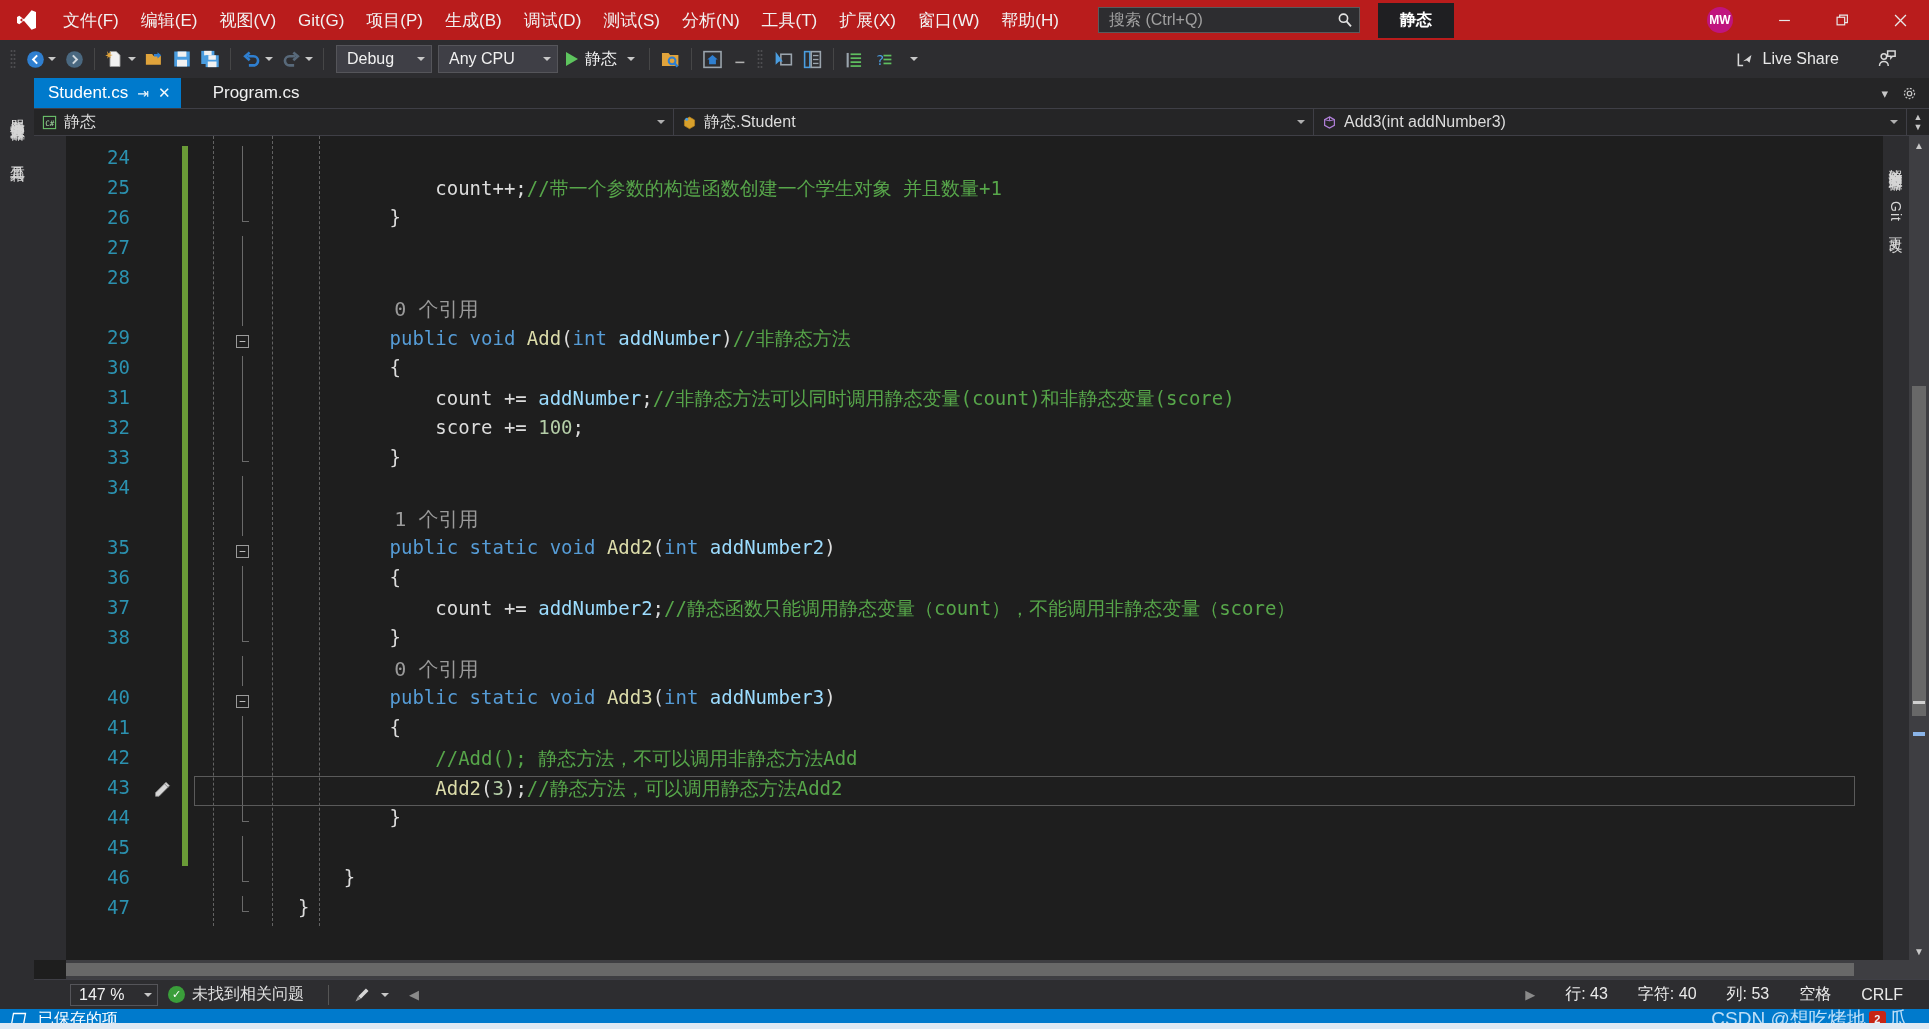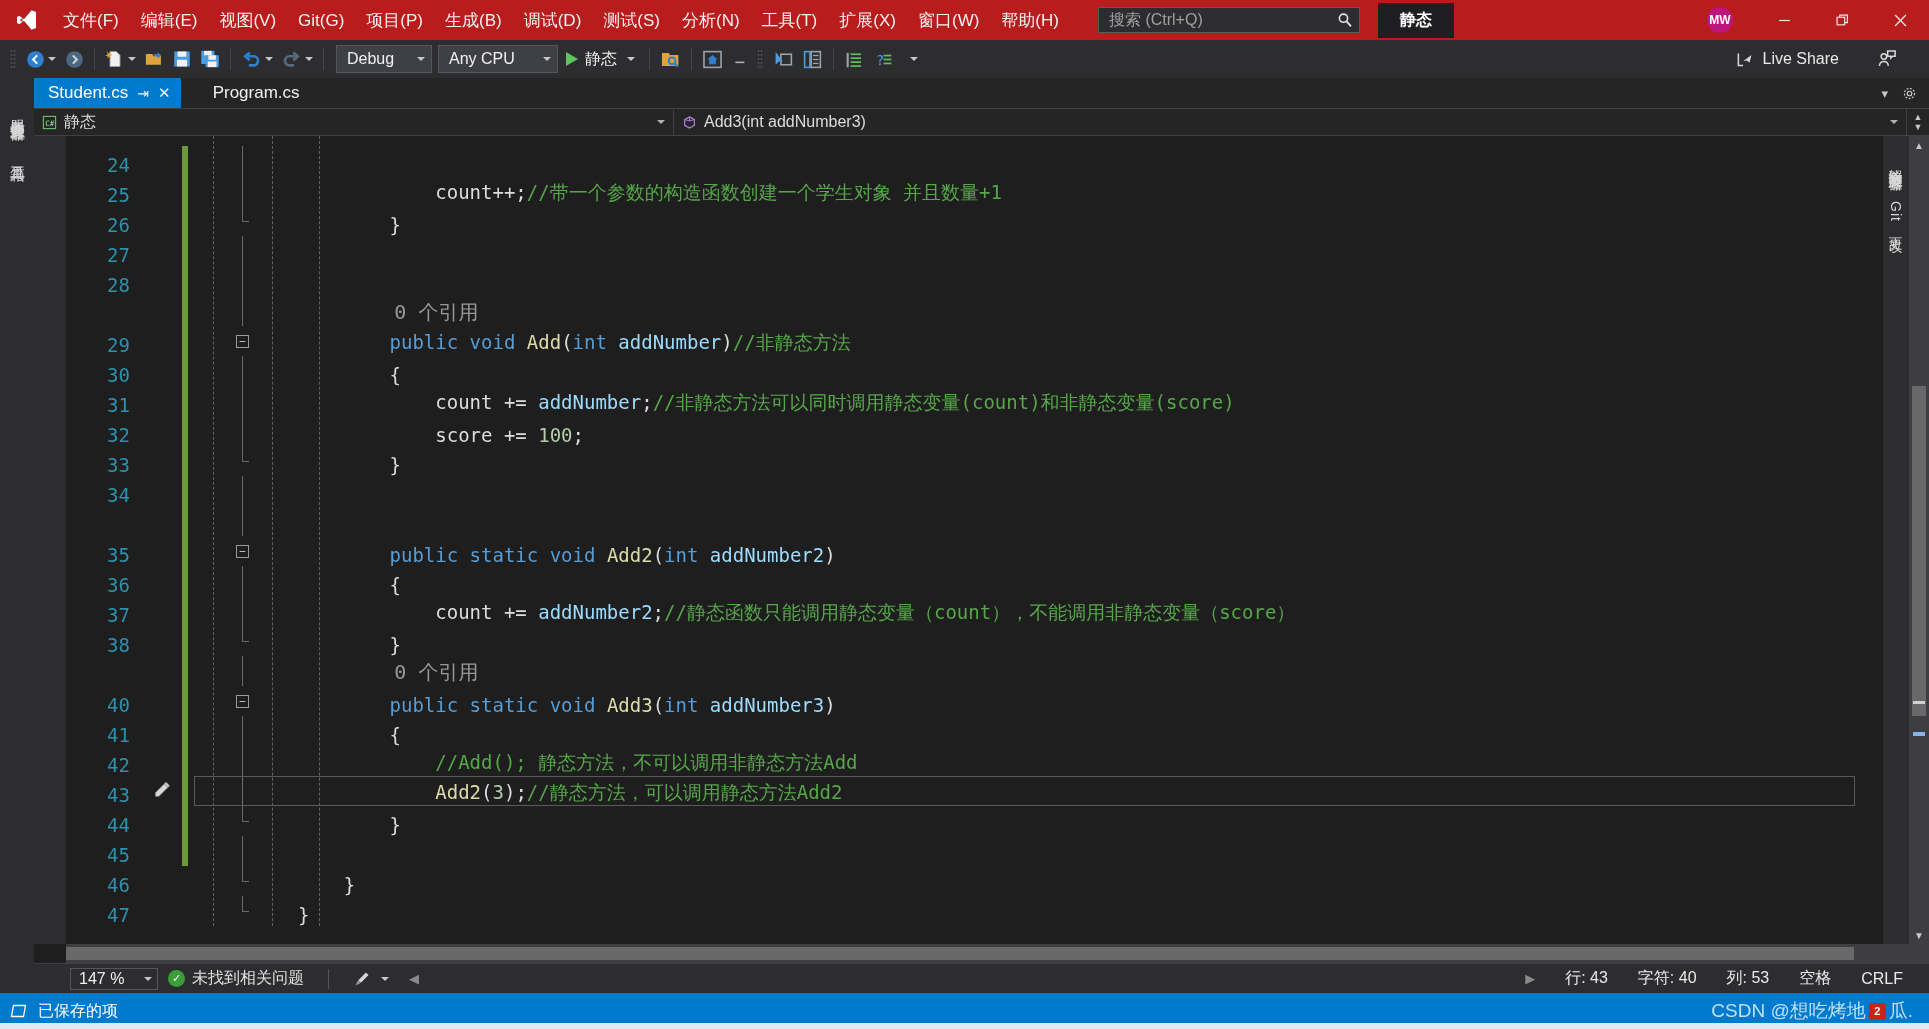--- a/index.html
+++ b/index.html
@@ -194,21 +194,21 @@
   }
   .gutter-bp { width: 32px; flex: none; background: #2d2d30; }
   .codepane {
     flex: 1; position: relative; overflow: hidden;
     background: #1e1e1e;
     font-family: "DejaVu Sans Mono", "Liberation Mono", monospace;
     font-size: 19px;
   }
   .codescroll { position: relative; padding-top: 10px; }
   .line {
-    height: 30px; display: flex; align-items: flex-end;
+    height: 30px; display: flex; align-items: flex-start;
     position: relative; white-space: pre; gap: 40px;
   }
   .line.current::after {
     content: ""; position: absolute; left: 128px; right: 28px; top: 0; bottom: 0;
     border: 1px solid #5a5a5a; pointer-events: none;
   }
   .lnum {
     width: 76px; flex: none; text-align: right; padding-right: 12px;
     color: #2b91af; font-size: 19px;
   }
@@ -297,21 +297,21 @@
     width: 17px; height: 17px; border-radius: 50%;
     background: #3a9e3a; color: #fff; font-size: 11px;
     display: flex; align-items: center; justify-content: center;
   }
   .es-right {
     margin-left: auto; display: flex; align-items: center;
     gap: 30px; padding-right: 26px; font-size: 16px; color: #eaeaea;
   }
 
   .statusbar {
-    height: 36px; flex: none; background: #007acc;
+    height: 20px; flex: none; background: #007acc;
     display: flex; align-items: center;
     color: #ffffff; font-size: 16px; padding-left: 10px;
     position: relative;
   }
   .sb-icon { width: 18px; height: 16px; margin-right: 10px; }
   .watermark {
     position: absolute; right: 16px; top: 50%; transform: translateY(-50%);
     color: #cfe8fb; font-size: 19px; opacity: .92;
     display: flex; align-items: center; gap: 2px;
   }
@@ -602,20 +602,28 @@
 
       <div class="navbar">
         <div class="navsel nav-a">
           <svg class="nav-icon" viewBox="0 0 16 16">
             <rect x="1.5" y="1.5" width="13" height="13" fill="none" stroke="#6abf69" stroke-width="1.2"></rect>
             <text x="3.4" y="11.2" font-size="8" fill="#a6e0a6" font-family="monospace">C#</text>
           </svg>
           <span>静态</span>
           <span class="ncaret"></span>
         </div>
+        <div class="navsel nav-b">
+          <svg class="nav-icon" viewBox="0 0 16 16">
+            <path d="M8 2.2 13.4 5.3v6.2L8 14.6 2.6 11.5V5.3z" fill="#d8a02b" stroke="#b5821d" stroke-width=".8"></path>
+            <circle cx="5" cy="4.5" r="1.6" fill="#4a9de0"></circle>
+          </svg>
+          <span>静态.Student</span>
+          <span class="ncaret"></span>
+        </div>
         <div class="navsel nav-c">
           <svg class="nav-icon" viewBox="0 0 16 16">
             <path d="M8 2 13.2 5v6L8 14 2.8 11V5z" fill="none" stroke="#b07fd8" stroke-width="1.3"></path>
             <path d="M8 2v4.2M8 6.2 2.8 5M8 6.2 13.2 5" stroke="#b07fd8" stroke-width="1"></path>
           </svg>
           <span>Add3(int addNumber3)</span>
           <span class="ncaret"></span>
         </div>
         <div class="nav-updown">
           <span style="font-size:9px;line-height:7px">▲</span>
@@ -637,21 +645,21 @@
               <div class="line"><div class="lnum">26</div><div class="changebar saved"></div><div class="glyphcol"><span class="foldend"></span></div><div class="codetext"><span class="p">        }</span></div></div>
               <div class="line"><div class="lnum">27</div><div class="changebar saved"></div><div class="glyphcol"><span class="foldline"></span></div><div class="codetext"><span class="p"></span></div></div>
               <div class="line"><div class="lnum">28</div><div class="changebar saved"></div><div class="glyphcol"><span class="foldline"></span></div><div class="codetext"><span class="p"></span></div></div>
               <div class="line"><div class="lnum"></div><div class="changebar saved"></div><div class="glyphcol"><span class="foldline"></span></div><div class="codetext"><span class="ref">        0 个引用</span></div></div>
               <div class="line"><div class="lnum">29</div><div class="changebar saved"></div><div class="glyphcol"><span class="fold">−</span></div><div class="codetext"><span class="k">        public </span><span class="k">void </span><span class="m">Add</span><span class="p">(</span><span class="k">int </span><span class="v">addNumber</span><span class="p">)</span><span class="c">//非静态方法</span></div></div>
               <div class="line"><div class="lnum">30</div><div class="changebar saved"></div><div class="glyphcol"><span class="foldline"></span></div><div class="codetext"><span class="p">        {</span></div></div>
               <div class="line"><div class="lnum">31</div><div class="changebar saved"></div><div class="glyphcol"><span class="foldline"></span></div><div class="codetext"><span class="p">            count += </span><span class="v">addNumber</span><span class="p">;</span><span class="c">//非静态方法可以同时调用静态变量(count)和非静态变量(score)</span></div></div>
               <div class="line"><div class="lnum">32</div><div class="changebar saved"></div><div class="glyphcol"><span class="foldline"></span></div><div class="codetext"><span class="p">            score += </span><span class="n">100</span><span class="p">;</span></div></div>
               <div class="line"><div class="lnum">33</div><div class="changebar saved"></div><div class="glyphcol"><span class="foldend"></span></div><div class="codetext"><span class="p">        }</span></div></div>
               <div class="line"><div class="lnum">34</div><div class="changebar saved"></div><div class="glyphcol"><span class="foldline"></span></div><div class="codetext"><span class="p"></span></div></div>
-              <div class="line"><div class="lnum"></div><div class="changebar saved"></div><div class="glyphcol"><span class="foldline"></span></div></div>
+              <div class="line"><div class="lnum"></div><div class="changebar saved"></div><div class="glyphcol"><span class="foldline"></span></div><div class="codetext"><span class="ref">        1 个引用</span></div></div>
               <div class="line"><div class="lnum">35</div><div class="changebar saved"></div><div class="glyphcol"><span class="fold">−</span></div><div class="codetext"><span class="k">        public </span><span class="k">static </span><span class="k">void </span><span class="m">Add2</span><span class="p">(</span><span class="k">int </span><span class="v">addNumber2</span><span class="p">)</span></div></div>
               <div class="line"><div class="lnum">36</div><div class="changebar saved"></div><div class="glyphcol"><span class="foldline"></span></div><div class="codetext"><span class="p">        {</span></div></div>
               <div class="line"><div class="lnum">37</div><div class="changebar saved"></div><div class="glyphcol"><span class="foldline"></span></div><div class="codetext"><span class="p">            count += </span><span class="v">addNumber2</span><span class="p">;</span><span class="c">//静态函数只能调用静态变量（count），不能调用非静态变量（score）</span></div></div>
               <div class="line"><div class="lnum">38</div><div class="changebar saved"></div><div class="glyphcol"><span class="foldend"></span></div><div class="codetext"><span class="p">        }</span></div></div>
               <div class="line"><div class="lnum"></div><div class="changebar saved"></div><div class="glyphcol"><span class="foldline"></span></div><div class="codetext"><span class="ref">        0 个引用</span></div></div>
               <div class="line"><div class="lnum">40</div><div class="changebar saved"></div><div class="glyphcol"><span class="fold">−</span></div><div class="codetext"><span class="k">        public </span><span class="k">static </span><span class="k">void </span><span class="m">Add3</span><span class="p">(</span><span class="k">int </span><span class="v">addNumber3</span><span class="p">)</span></div></div>
               <div class="line"><div class="lnum">41</div><div class="changebar saved"></div><div class="glyphcol"><span class="foldline"></span></div><div class="codetext"><span class="p">        {</span></div></div>
               <div class="line"><div class="lnum">42</div><div class="changebar saved"></div><div class="glyphcol"><span class="foldline"></span></div><div class="codetext"><span class="c">            //Add(); 静态方法，不可以调用非静态方法Add</span></div></div>
               <div class="line current"><div class="lnum">43</div><div class="changebar saved"></div><div class="glyphcol"><span class="foldline"></span></div><div class="codetext"><span class="p">            </span><span class="m">Add2</span><span class="p">(</span><span class="n">3</span><span class="p">);</span><span class="c">//静态方法，可以调用静态方法Add2</span></div><span style="position: absolute; left: 86px; top: 4px; width: 20px; height: 20px;"><svg viewBox="0 0 16 16" width="20" height="20">
                     <path d="M11.2 1.8 14 4.6 5.6 13H2.8v-2.8z" fill="#d8d8d8" stroke="#8a8a8a" stroke-width=".7"></path>

